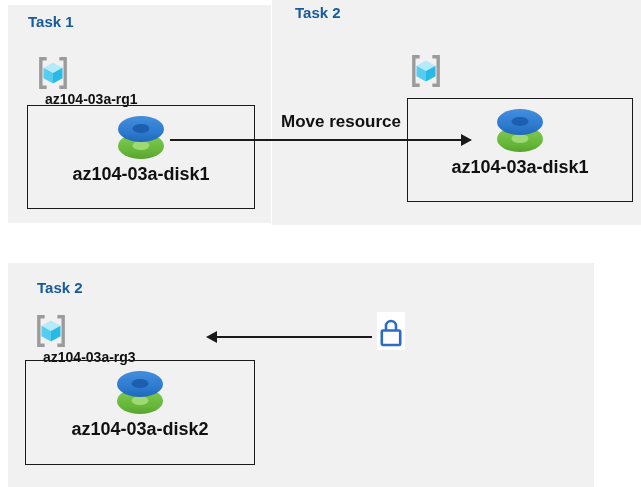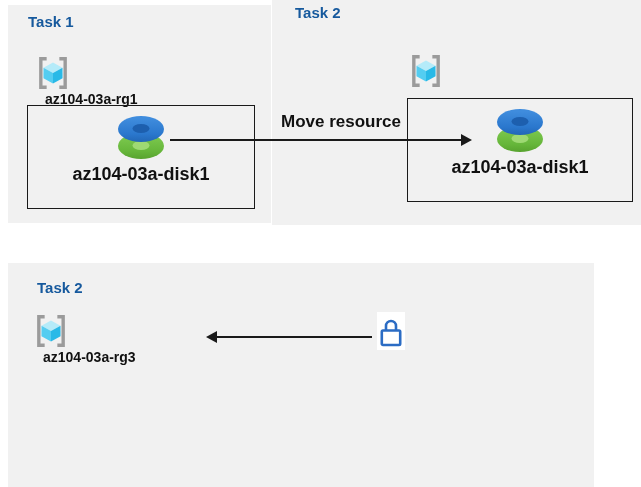--- a/index.html
+++ b/index.html
@@ -127,20 +127,31 @@
 </div>
 
 <div class="panel" id="task3-panel">
   <div class="task-title">Task 2</div>
   <div class="rg-row">
     <svg class="rg-svg" viewBox="0 0 34 34">
         <use href="#rg-cube-icon"></use>
       </svg>
     <span class="rg-label">az104-03a-rg3</span>
   </div>
+  <div class="disk-box">
+    <div class="disk-icon">
+      <div class="torus torus-blue">
+          <div class="hole hole-blue"></div>
+        </div>
+      <div class="torus torus-green">
+          <div class="hole hole-green"></div>
+        </div>
+    </div>
+    <div class="disk-label">az104-03a-disk2</div>
+  </div>
 
   <div id="lock-bg">
     <svg width="22" height="31" viewBox="0 0 22 31">
       <path d="M6 15 V10 a5 5 0 0 1 10 0 V15" fill="none" stroke="#2b6cc4" stroke-width="2.6"></path>
       <rect x="1.8" y="14.5" width="18.4" height="14.5" rx="1.2" fill="#ffffff" stroke="#2b6cc4" stroke-width="2.6"></rect>
     </svg>
   </div>
   <div id="lock-text">
   </div>
   <div class="arrow-line" id="lock-arrow-line" style="left:206px; top:73px; width:158px; position:absolute;"></div>

